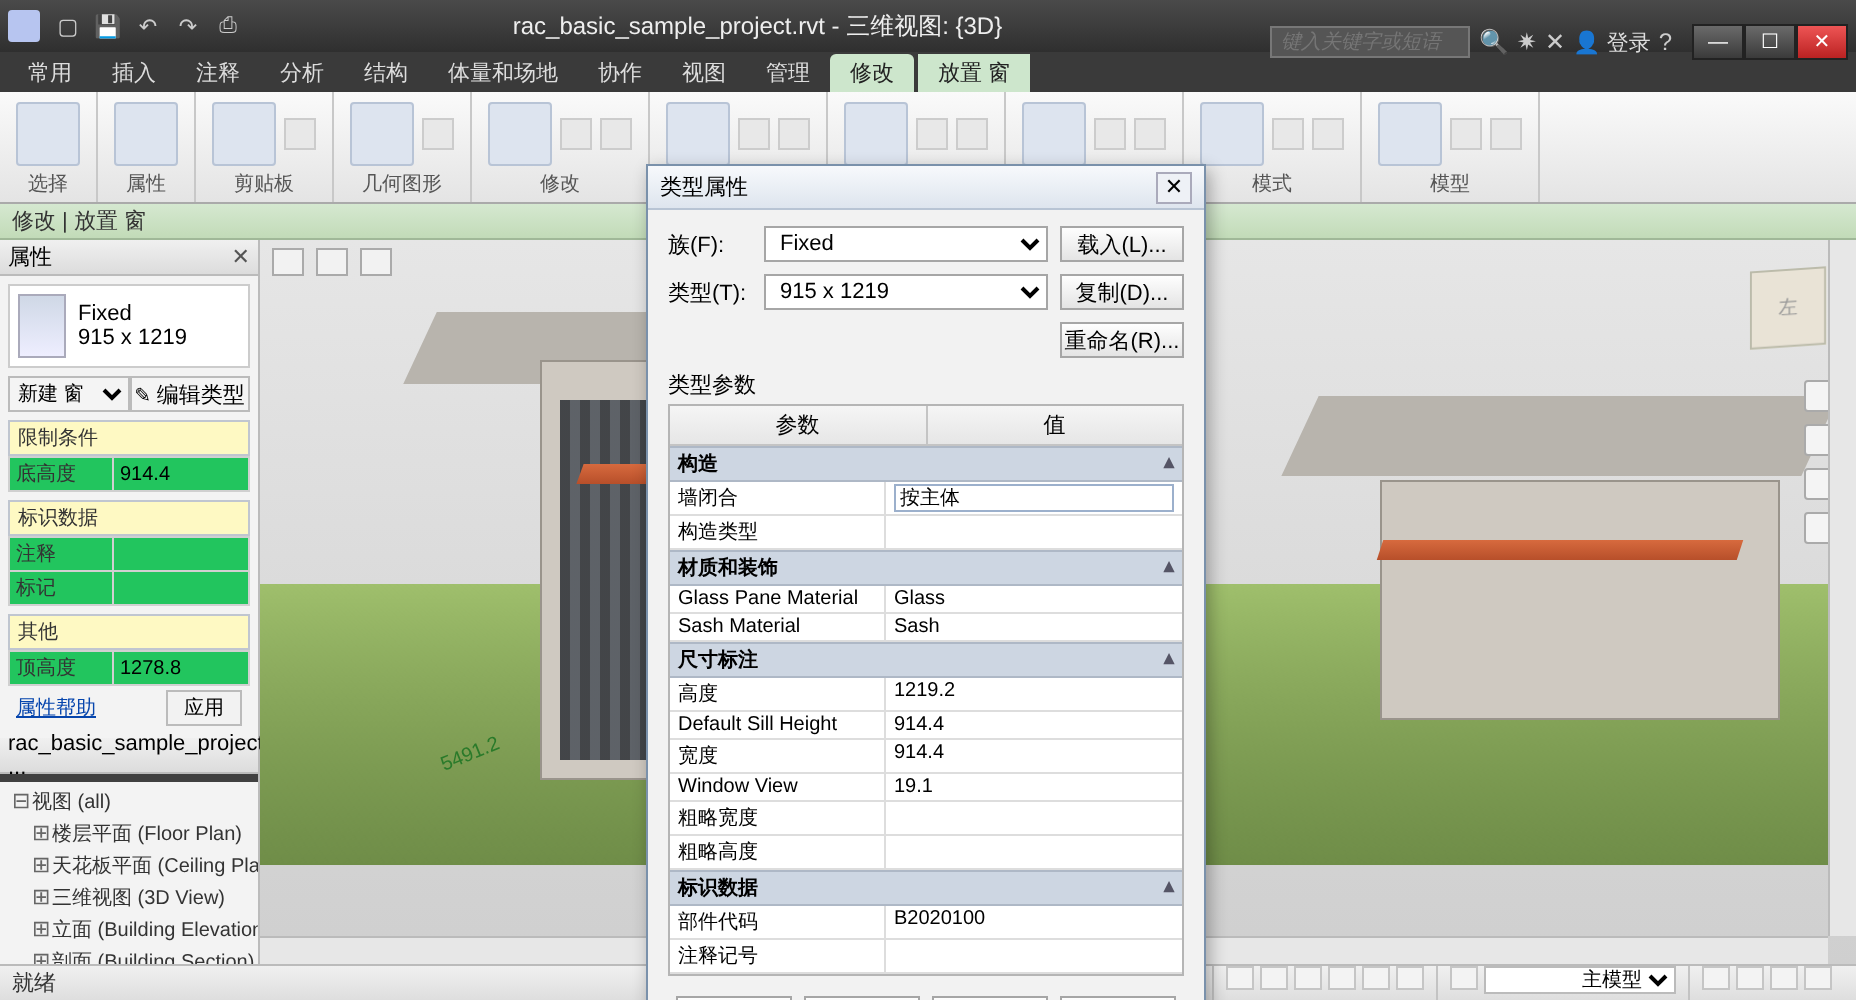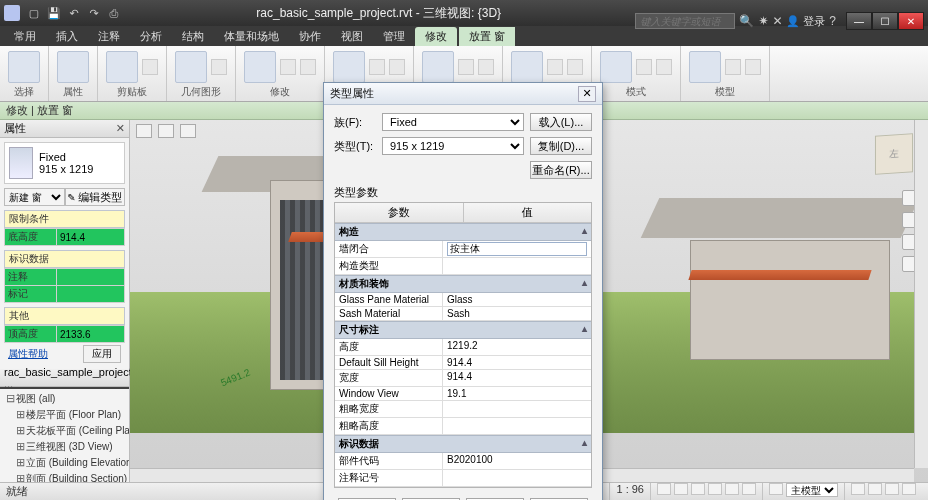--- a/index.html
+++ b/index.html
@@ -39,21 +39,21 @@
 .prop-thumb { width: 24px; height: 32px; background: linear-gradient(#cfd8e6,#eef); border: 1px solid #aab; }
 .prop-row-btn { width: 100%; margin-top: 4px; display: flex; }
 .prop-row-btn select, .prop-row-btn button { flex: 1; height: 18px; font-size: 10px; background: #f4f4f4; border: 1px solid #bbb; }
 .prop-group { background: #fef9c3; border: 1px solid #c0c6d0; padding: 1px 4px; margin-top: 4px; font-size: 10px; color: #333; }
 .prop-grid { width: 100%; border-collapse: collapse; }
 .prop-grid td { border: 1px solid #d0d0d0; padding: 1px 3px; font-size: 10px; background: #22c55e; }
 .prop-grid td.k { width: 52px; color: #333; }
 .prop-link { color: #0645ad; text-decoration: underline; margin: 4px 4px 0 4px; font-size: 10px; display: inline-block; }
 .apply-btn { float: right; margin: 2px 4px; padding: 1px 8px; font-size: 10px; background: #f2f2f2; border: 1px solid #bbb; }
 
-.browser { flex: 1; overflow: auto; border-top: 2px solid #404040; }
+.browser { flex: 1; overflow: auto; border-top: 4px solid #404040; }
 .tree { padding: 2px 2px 6px 2px; }
 .tree .node { padding: 1px 0 1px 4px; white-space: nowrap; font-size: 10px; color: #333; }
 .tree .node .tw { display: inline-block; width: 10px; color: #666; }
 .tree .d1 { padding-left: 14px; }
 
 .canvas { flex: 1; position: relative; background: linear-gradient(#e6e6e6,#cfcfcf); overflow: hidden; }
 .ground { position: absolute; left: -40px; right: -40px; bottom: -10px; height: 200px; background: linear-gradient(#9fbf6c,#6f8d48); transform: perspective(600px) rotateX(60deg); transform-origin: top; }
 .wall { position: absolute; background: #cfc9c1; border: 1px solid #9a948c; }
 .wall.a { left: 140px; top: 60px; width: 120px; height: 210px; }
 .wall.b { left: 300px; top: 90px; width: 40px; height: 180px; background: #d8d2ca; }
@@ -94,21 +94,21 @@
 .p-row .pk { width: 108px; border-right: 1px solid #ddd; }
 .p-row .pv { flex: 1; }
 .p-row .pv input { width: 100%; border: 1px solid #9cb0cc; height: 14px; font-size: 10px; padding: 0 2px; }
 .dlg-foot { display: flex; justify-content: center; gap: 6px; margin-top: 10px; }
 .dlg-foot button { width: 58px; height: 20px; background: linear-gradient(#fefefe,#e4e4e4); border: 1px solid #a6a6a6; }
 
 .statusbar { height: 18px; background: linear-gradient(#f0f0f0,#dedede); border-top: 1px solid #bbb; display: flex; align-items: center; padding: 0 6px; font-size: 10px; color: #333; }
 .statusbar .sp { flex: 1; }
 .statusbar .seg { padding: 0 6px; border-left: 1px solid #c3c3c3; display: flex; align-items: flex-start; gap: 3px; height: 100%; }
 .statusbar .sb-btn { width: 14px; height: 12px; background: #f3f3f3; border: 1px solid #c5c5c5; }
-.statusbar select { height: 14px; font-size: 10px; border: 1px solid #bbb; background: #fff; }
+.statusbar select { height: 14px; font-size: 10px; border: 1px solid #bbb; background: #fff; padding-left: 44px; }
 
 .titlebar .r-ico { color:#ccc; font-size:12px; }
 </style>
 </head>
 <body>
 
 <div class="titlebar">
   <div class="app-ico"></div>
   <div class="qat">
     <div class="qat-btn">▢</div>
@@ -267,21 +267,21 @@
               <td class="k">标记</td>
               <td></td>
             </tr>
       </tbody>
         </table>
       <div class="prop-group">其他</div>
       <table class="prop-grid">
           <tbody>
             <tr>
         <td class="k">顶高度</td>
-        <td>2133.6</td>
+        <td>1278.8</td>
       </tr>
           </tbody>
         </table>
       <a class="prop-link">属性帮助</a>
       <button class="apply-btn">应用</button>
     </div>
 
     <div class="panel-head">
       <span>rac_basic_sample_project.rvt ...</span>
       <span class="x">✕</span>

